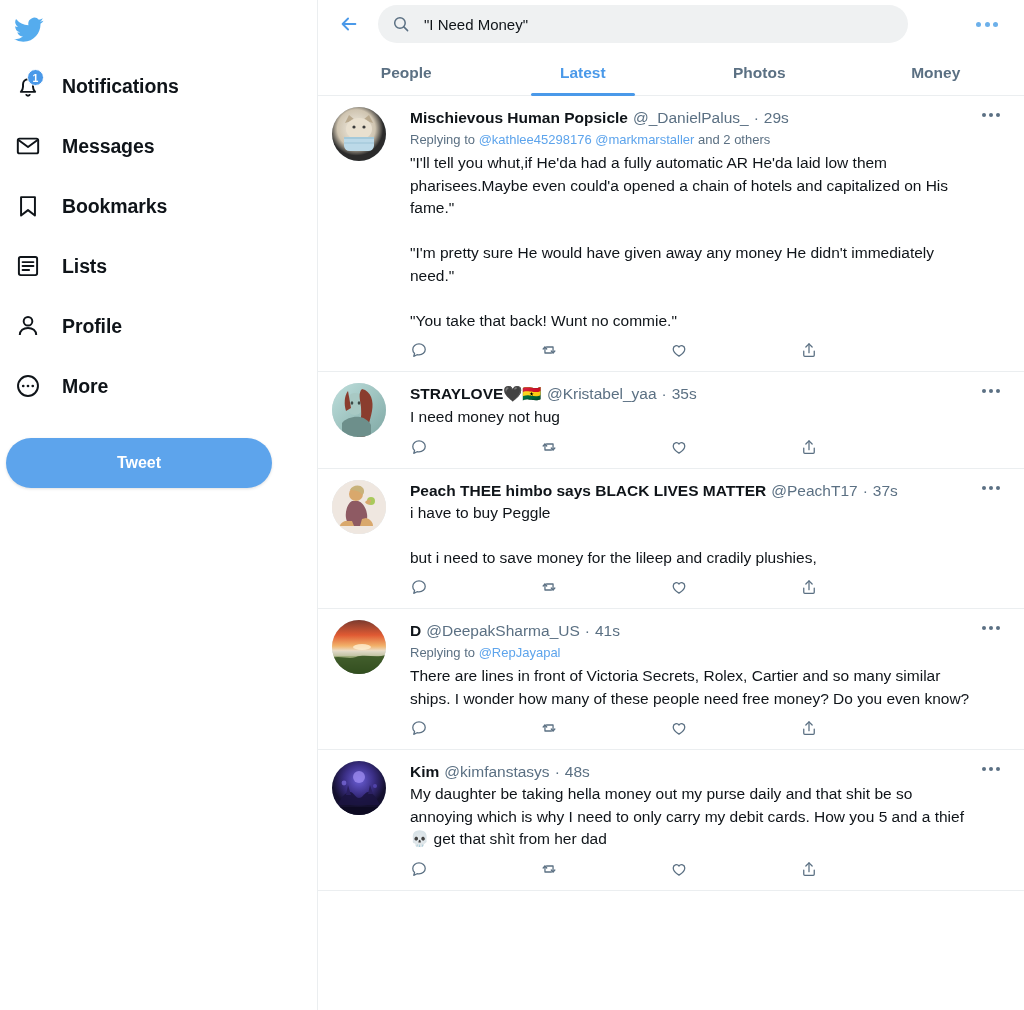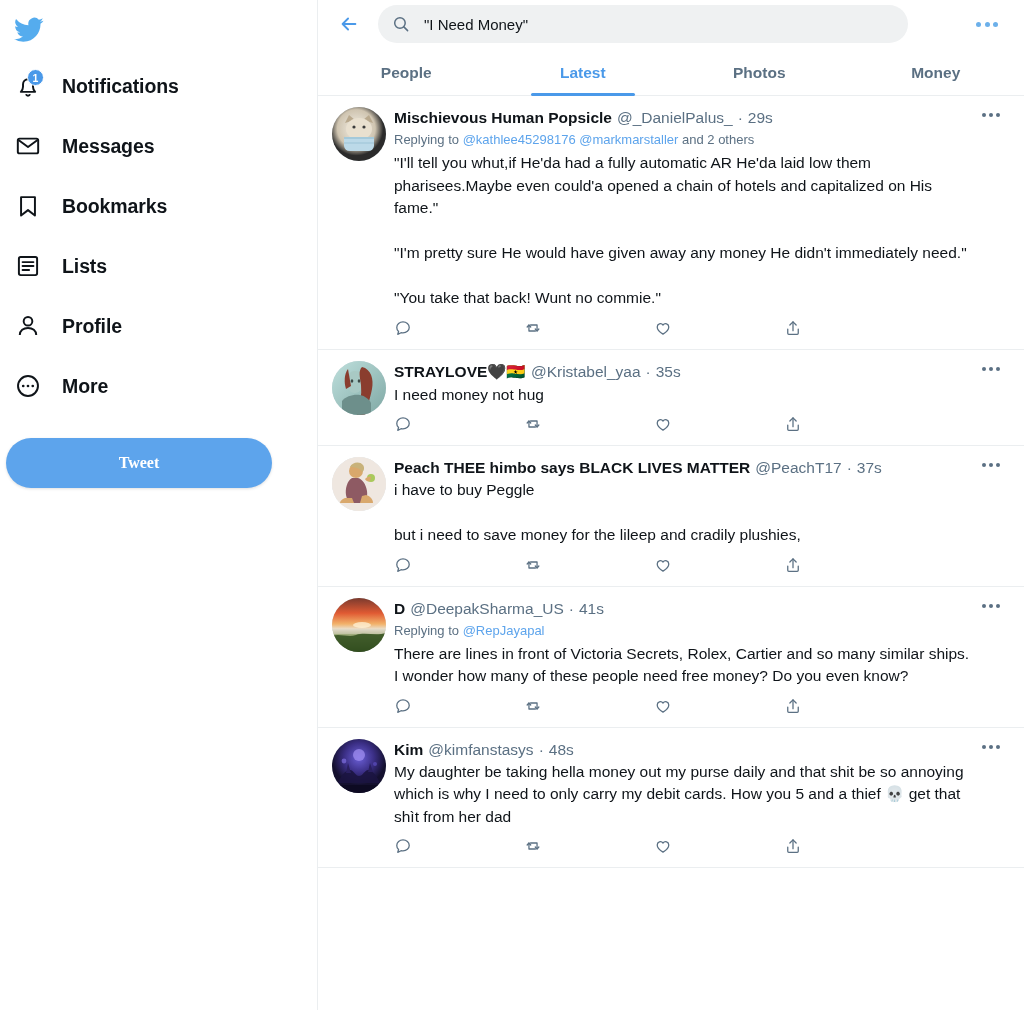--- a/index.html
+++ b/index.html
@@ -62,21 +62,21 @@
     height: 50px;
     width: 266px;
     border-radius: 26px;
     background: #5da4ec;
     color: #fff;
     font-size: 16px; font-weight: bold;
     display: flex; align-items: center; justify-content: center;
     cursor: pointer;
     box-shadow: 0 1px 3px rgba(0,0,0,0.13);
     border: none;
-    font-family: Liberation Serif, serif;
+    font-family: Liberation Sans, sans-serif;
   }
 
   
   .main { flex: 1 1 auto; height: 1010px; overflow: hidden; background: #fff; }
 
   .search-header {
     height: 48px;
     display: flex; align-items: center;
     padding: 0 18px 0 14px;
     gap: 12px;
@@ -131,21 +131,21 @@
     bottom: -1px; left: 50%; transform: translateX(-50%);
     width: 104px; height: 3.5px;
     border-radius: 2px;
     background: #4a99e9;
   }
 
   
   .feed { height: 914px; overflow: hidden; }
   .tweet {
     display: flex;
-    gap: 8px;
+    gap: 24px;
     padding: 11px 24px 4px 14px;
     border-bottom: 1px solid #ebeef0;
   }
   .avatar {
     width: 54px; height: 54px; flex: 0 0 54px;
     border-radius: 50%;
     overflow: hidden;
     position: relative;
     background: #cfd9de;
   }

